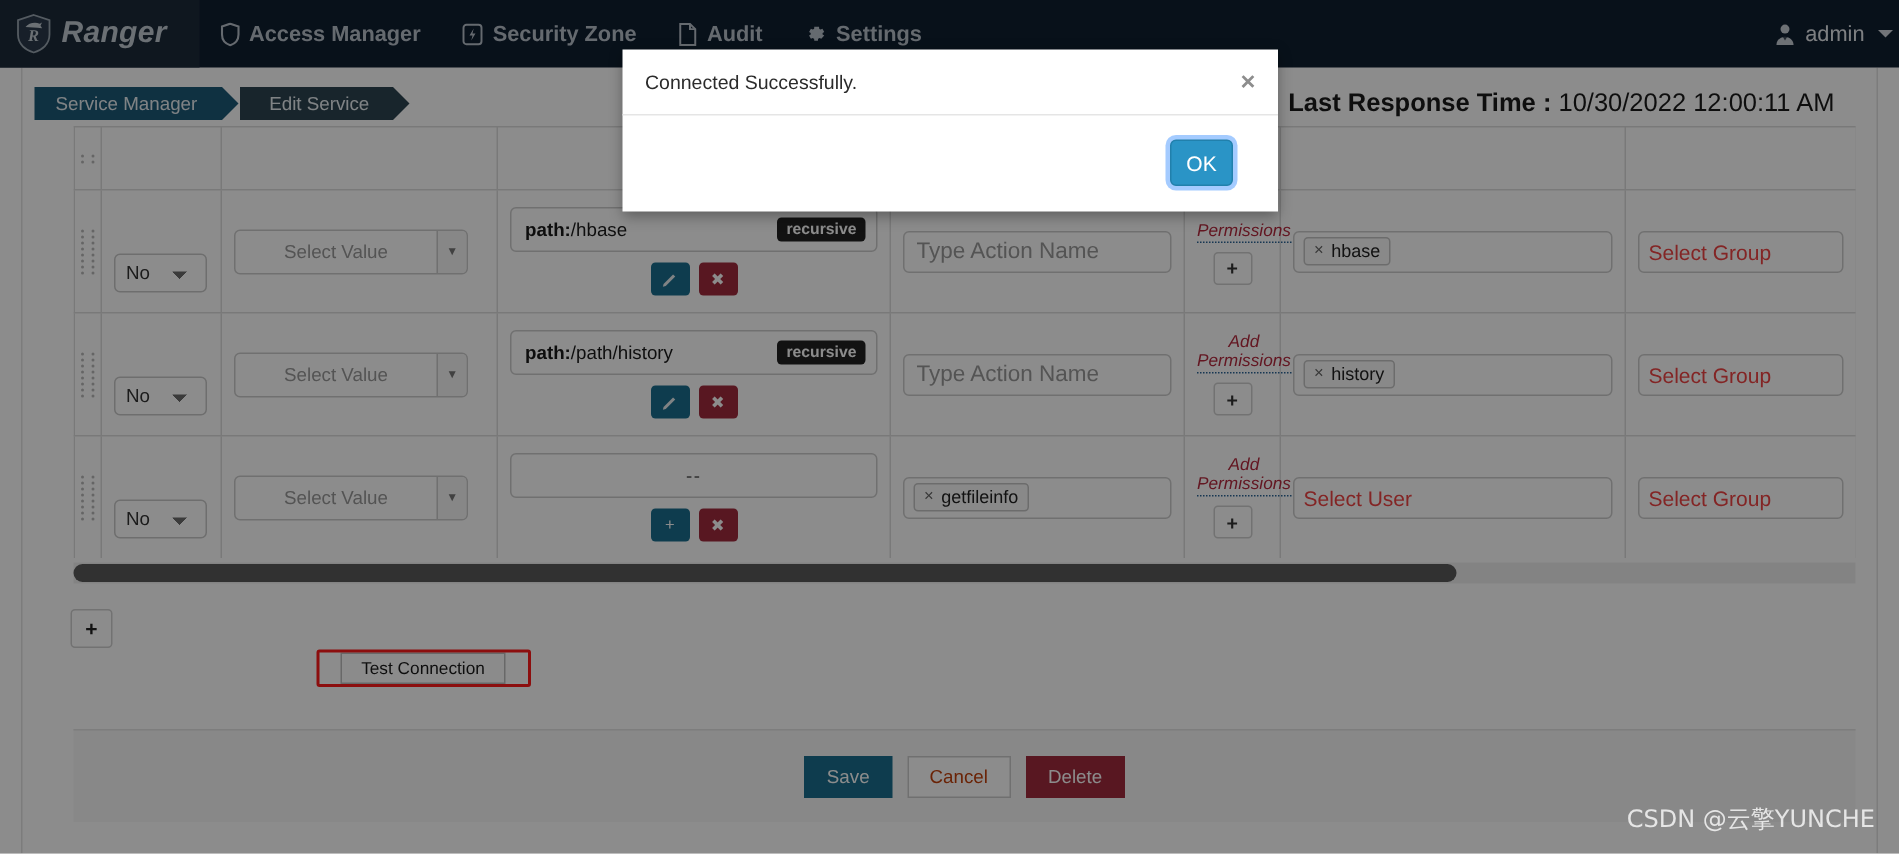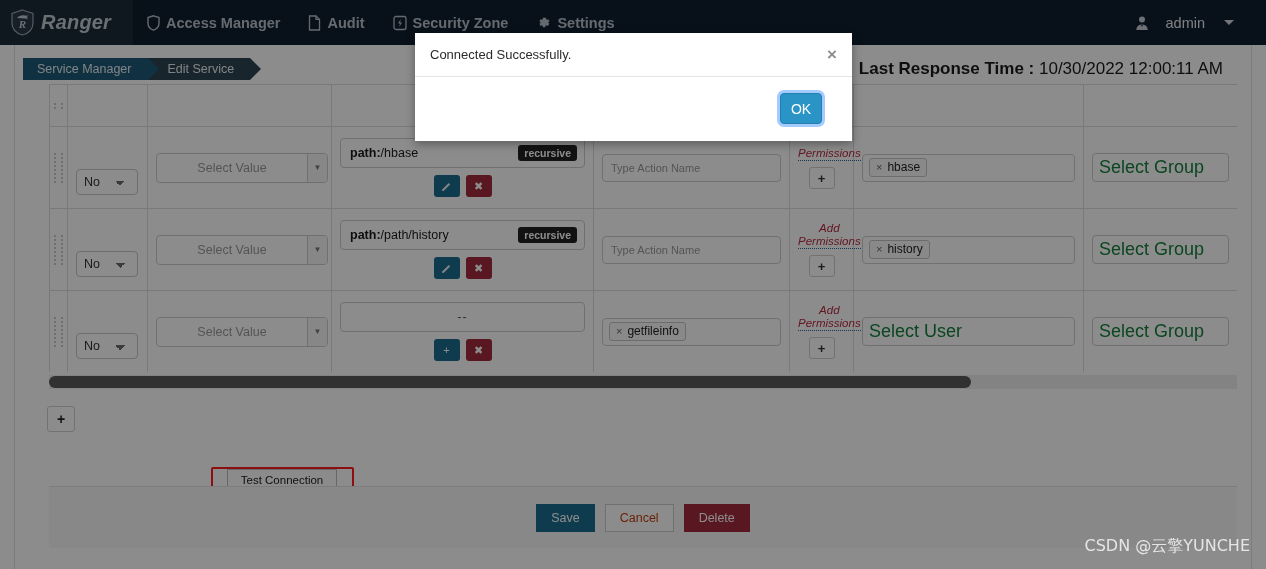--- a/index.html
+++ b/index.html
@@ -45,21 +45,21 @@
   .nav-items { display: flex; align-items: center; height: 45px; }
   .nav-item {
     display: flex; align-items: center; gap: 6px;
     height: 45px; padding: 0 14px;
     color: #b9c2cb; font-size: 14.5px; font-weight: bold;
     cursor: pointer; white-space: nowrap;
   }
   .nav-item svg { display: block; }
   .nav-right {
     margin-left: auto; display: flex; align-items: center;
-    gap: 16px; padding-right: 32px; color: #e4e8ec;
+    gap: 6px; padding-right: 4px; color: #e4e8ec;
     font-size: 14.5px; cursor: pointer;
   }
   .caret-down {
     width: 0; height: 0; margin-left: 3px;
     border-left: 5px solid transparent;
     border-right: 5px solid transparent;
     border-top: 5px solid #cfd6dc;
   }
 
   
@@ -76,21 +76,21 @@
     border-left: 1px solid #e2e2e2;
     border-right: 1px solid #e2e2e2;
   }
 
   
   .crumb-strip {
     position: absolute; top: 6px; left: 0;
     width: 1238px; height: 36px;
     display: flex; align-items: center;
   }
-  .crumbs { display: flex; margin-left: 8px; }
+  .crumbs { display: flex; margin-left: 8px; gap: 12px; }
   .crumb {
     position: relative; height: 22px;
     display: flex; align-items: center;
     color: #e8eef2; font-size: 12.5px;
     padding: 0 16px 0 14px;
     cursor: pointer;
   }
   .crumb-a { background: #1d5a77; }
   .crumb-b { background: #2d4450; }
   .crumb::after {
@@ -160,21 +160,21 @@
       linear-gradient(45deg, transparent 50%, #6c6c6c 50%),
       linear-gradient(135deg, #6c6c6c 50%, transparent 50%);
     background-position: calc(100% - 17px) 11px, calc(100% - 12px) 11px;
     background-size: 5px 5px, 5px 5px;
     background-repeat: no-repeat;
     cursor: pointer;
     margin-top: 28px;
   }
 
   .sel-value {
-    display: flex; width: 172px; height: 30px;
+    display: flex; width: 156px; height: 30px;
     border: 1px solid #cccccc; border-radius: 4px;
     background: #fff; overflow: hidden; cursor: pointer;
   }
   .sel-value .sv-text {
     flex: 1; display: flex; align-items: center; justify-content: center;
     color: #999; font-size: 12.5px;
   }
   .sel-value .sv-btn {
     width: 20px; border-left: 1px solid #cccccc;
     background: #f6f6f6;
@@ -208,39 +208,39 @@
     display: flex; align-items: center; justify-content: center;
     color: #fff; font-size: 11px; cursor: pointer;
     font-family: "Liberation Sans", sans-serif;
   }
   .sqbtn.teal { background: #1a6e8e; }
   .sqbtn.red  { background: #a02a3c; }
 
   .txt-input {
     width: 100%; height: 28px;
     border: 1px solid #cccccc; border-radius: 4px;
-    background: #fff; color: #444; font-size: 11px;
+    background: #fff; color: #444; font-size: 15px;
     padding: 0 8px;
     font-family: "Liberation Sans", sans-serif;
   }
   .txt-input::placeholder { color: #9a9a9a; }
   .token-box {
     width: 100%; min-height: 28px;
     border: 1px solid #cccccc; border-radius: 4px;
     background: #fff; padding: 3px 6px;
     display: flex; align-items: center; gap: 5px;
   }
   .token {
     display: inline-flex; align-items: center; gap: 5px;
     border: 1px solid #c5c5c5; border-radius: 3px;
     background: #fafafa; color: #222;
     font-size: 12px; padding: 1px 6px 2px;
   }
   .token .tx { color: #666; font-size: 11px; cursor: pointer; }
-  .placeholder-text { color: #15803d; font-size: 18px; }
+  .placeholder-text { color: #ef4444; font-size: 14px; }
 
   .perm-link {
     color: #b52b3f; font-size: 11.5px; font-style: italic;
     line-height: 13px; text-align: center;
     border-bottom: 1px dotted #2a6496;
     display: inline-block; cursor: pointer;
   }
   .perm-plus {
     margin: 6px auto 0; width: 26px; height: 22px;
     border: 1px solid #cfcfcf; border-radius: 3px;
@@ -265,21 +265,21 @@
     position: absolute; top: 361px; left: 32px;
     width: 28px; height: 26px;
     border: 1px solid #cfcfcf; border-radius: 3px;
     background: #fff; color: #222; font-size: 14px; font-weight: bold;
     display: flex; align-items: center; justify-content: center;
     cursor: pointer;
   }
 
   
   .test-wrap {
-    position: absolute; top: 424px; left: 196px;
+    position: absolute; top: 390px; left: 196px;
     width: 143px; height: 21px;
   }
   .test-btn {
     position: absolute; left: 16px; top: 0;
     width: 110px; height: 21px;
     border: 1px solid #bdbdbd; background: #fdfdfd;
     color: #1b1b1b; font-size: 11.5px;
     display: flex; align-items: center; justify-content: center;
     cursor: pointer; font-family: "Liberation Sans", sans-serif;
   }
@@ -361,32 +361,32 @@
     </div>
 
     <div class="nav-items">
       <div class="nav-item">
         <svg width="13" height="16" viewBox="0 0 13 16">
           <path d="M6.5 .8 L12 2.6 V8 C12 12 9.5 14.2 6.5 15.2 C3.5 14.2 1 12 1 8 V2.6 Z" fill="none" stroke="#b9c2cb" stroke-width="1.4"></path>
         </svg>
         <span>Access Manager</span>
       </div>
       <div class="nav-item">
+        <svg width="14" height="16" viewBox="0 0 14 16">
+          <rect x="1" y="1.5" width="12" height="13" rx="2" fill="none" stroke="#b9c2cb" stroke-width="1.3"></rect>
+          <path d="M7.8 4 L5 8.6 H7 L6.2 12 L9 7.4 H7 Z" fill="#b9c2cb"></path>
+        </svg>
+        <span>Security Zone</span>
+      </div>
+      <div class="nav-item">
         <svg width="13" height="16" viewBox="0 0 13 16">
           <path d="M1.5 1 H8 L11.5 4.4 V15 H1.5 Z" fill="none" stroke="#b9c2cb" stroke-width="1.3"></path>
           <path d="M8 1 V4.4 H11.5" fill="none" stroke="#b9c2cb" stroke-width="1.3"></path>
         </svg>
         <span>Audit</span>
-      </div>
-      <div class="nav-item">
-        <svg width="14" height="16" viewBox="0 0 14 16">
-          <rect x="1" y="1.5" width="12" height="13" rx="2" fill="none" stroke="#b9c2cb" stroke-width="1.3"></rect>
-          <path d="M7.8 4 L5 8.6 H7 L6.2 12 L9 7.4 H7 Z" fill="#b9c2cb"></path>
-        </svg>
-        <span>Security Zone</span>
       </div>
       <div class="nav-item">
         <svg width="15" height="15" viewBox="0 0 16 16">
           <path fill="#b9c2cb" d="M8 5.2a2.8 2.8 0 1 0 0 5.6 2.8 2.8 0 0 0 0-5.6zm0 4.1a1.3 1.3 0 1 1 0-2.6 1.3 1.3 0 0 1 0 2.6z"></path>
           <path fill="#b9c2cb" d="M14.4 9.3l-1.2-.7a5.3 5.3 0 0 0 0-1.2l1.2-.7-1.3-2.3-1.3.6a5.4 5.4 0 0 0-1-.6l-.1-1.4H7.3l-.1 1.4c-.4.2-.7.4-1 .6l-1.3-.6-1.3 2.3 1.2.7a5.3 5.3 0 0 0 0 1.2l-1.2.7 1.3 2.3 1.3-.6c.3.3.6.5 1 .6l.1 1.4h2.6l.1-1.4c.4-.1.7-.3 1-.6l1.3.6z"></path>
         </svg>
         <span>Settings</span>
       </div>
     </div>
 

